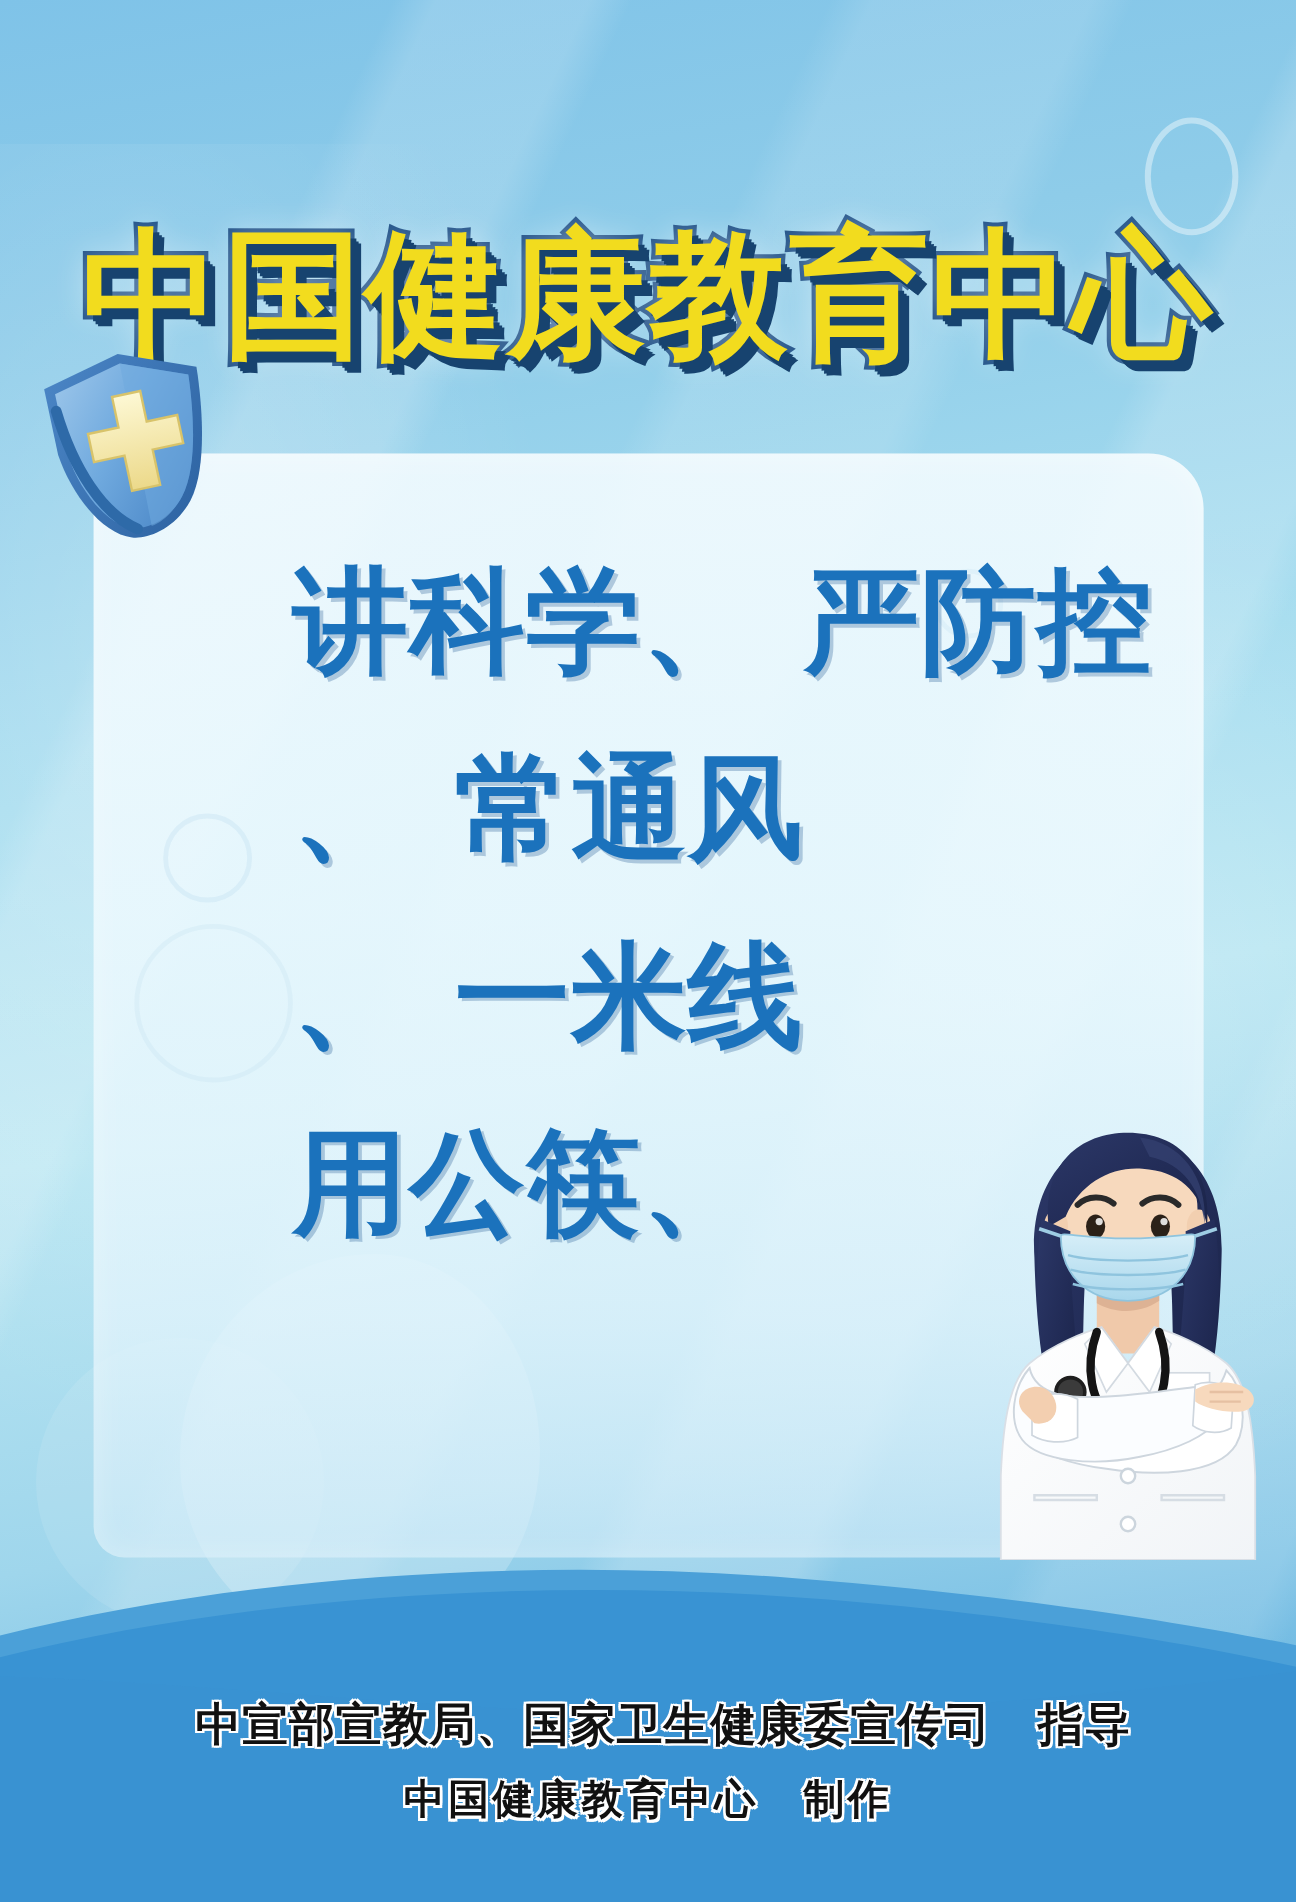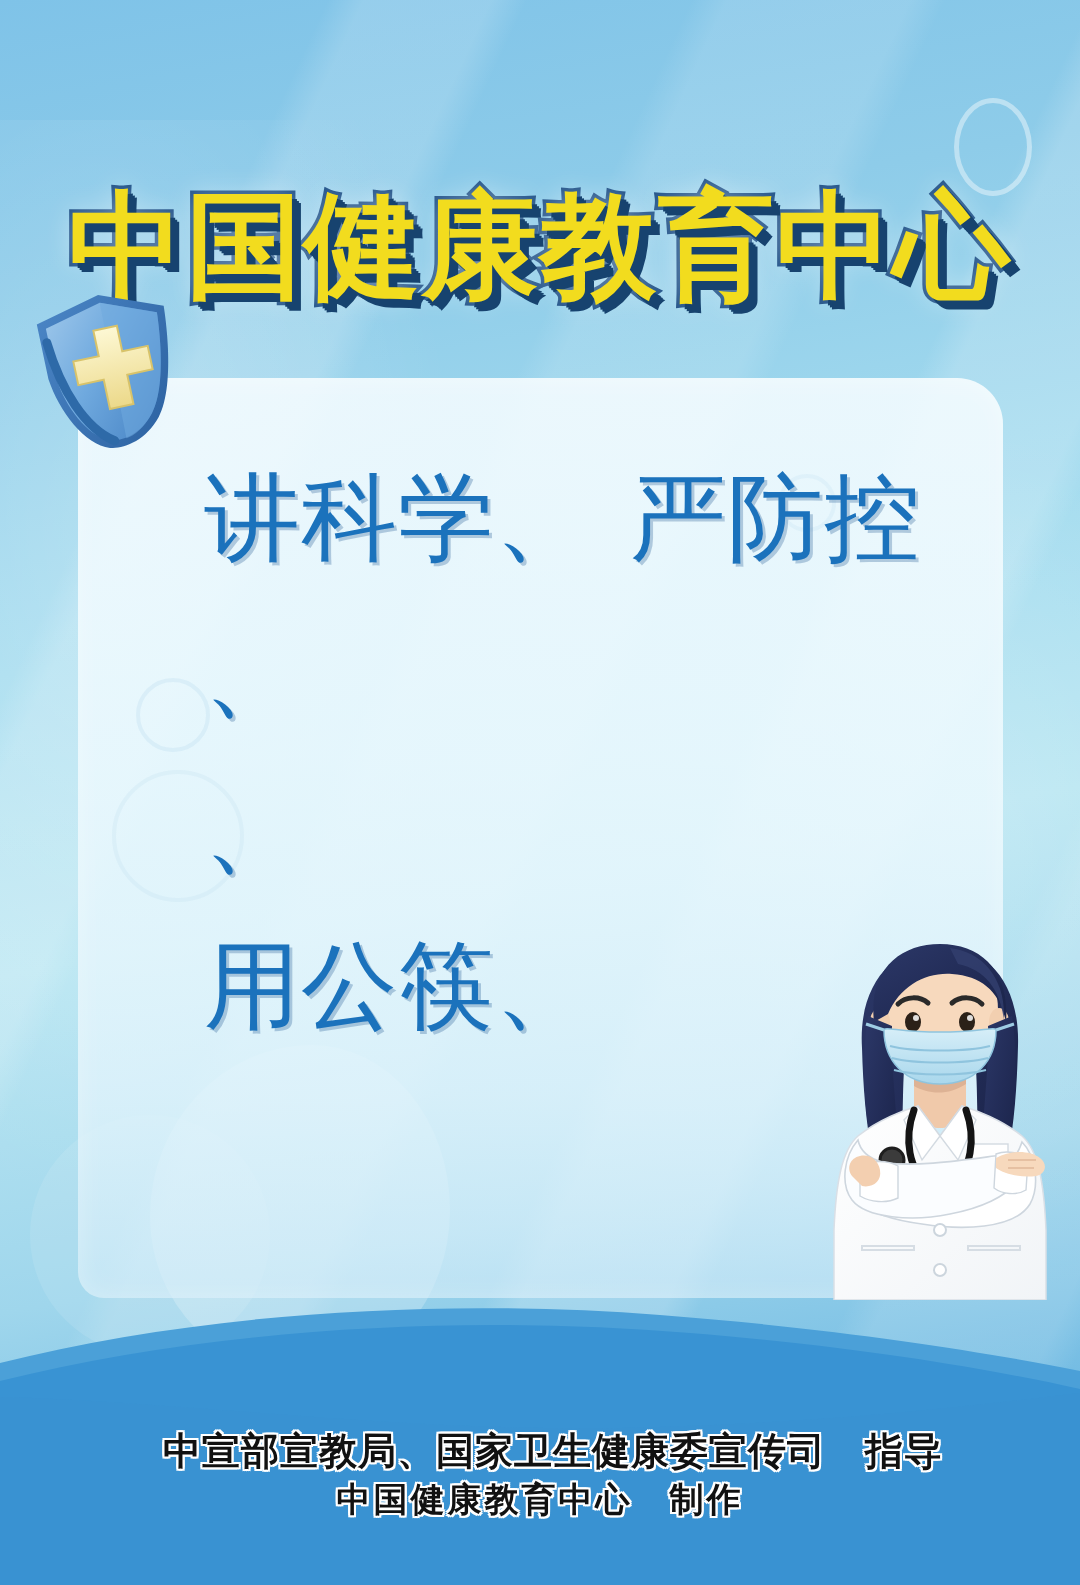--- a/index.html
+++ b/index.html
@@ -134,25 +134,26 @@
     left: 78px; top: 455px;
     width: 925px;
   }
   .slogan-line {
     display: flex;
     align-items: baseline;
     justify-content: flex-start;
     padding-left: 126px;
     height: 156px;
     font-size: 96px;
-    font-weight: 400;
+    font-weight: 700;
     letter-spacing: 1px;
     color: #1b72bc;
     white-space: nowrap;
     text-shadow: 3px 3px 0 rgba(20,80,140,0.28);
+    margin-left: 40px;
   }
   .slogan-line .sl-a { display: inline-block; }
   .slogan-line .sl-sep { display: inline-block; }
   .slogan-line .sl-b { display: inline-block; margin-left: 38px; }
 
   
   .doctor {
     position: absolute;
     left: 800px; top: 930px;
     width: 280px; height: 370px;
@@ -174,20 +175,21 @@
     color: #111111;
     letter-spacing: 1px;
     text-shadow:
       -2px -2px 0 #ffffff,  2px -2px 0 #ffffff,
       -2px  2px 0 #ffffff,  2px  2px 0 #ffffff,
        0px -2px 0 #ffffff,  0px  2px 0 #ffffff,
       -2px  0px 0 #ffffff,  2px  0px 0 #ffffff;
     padding-left: 26px;
   }
   .credit-sub {
+    margin-top: 14px;
     font-family: "Liberation Serif", "DejaVu Serif", serif;
     font-size: 34px;
     font-weight: 700;
     color: #111111;
     letter-spacing: 3px;
     text-shadow:
       -2px -2px 0 #ffffff,  2px -2px 0 #ffffff,
       -2px  2px 0 #ffffff,  2px  2px 0 #ffffff,
        0px -2px 0 #ffffff,  0px  2px 0 #ffffff,
       -2px  0px 0 #ffffff,  2px  0px 0 #ffffff;
@@ -247,23 +249,25 @@
   </div>
 
   <div class="slogans">
     <div class="slogan-line">
       <span class="sl-a">讲科学</span>
       <span class="sl-sep">、</span>
       <span class="sl-b">严防控</span>
     </div>
     <div class="slogan-line">
       <span class="sl-sep">、</span>
+      <span class="sl-b">常通风</span>
     </div>
     <div class="slogan-line">
       <span class="sl-sep">、</span>
+      <span class="sl-b">一米线</span>
     </div>
     <div class="slogan-line">
       <span class="sl-a">用公筷</span>
       <span class="sl-sep">、</span>
     </div>
   </div>
 
   <div class="doctor">
     <svg viewBox="0 0 280 370">
       <defs>

